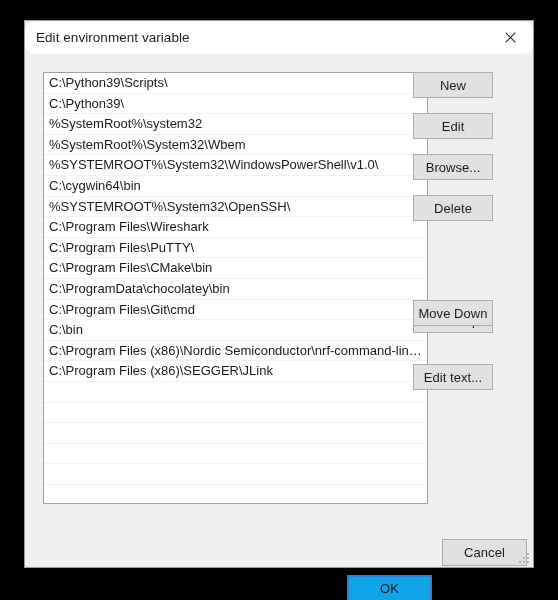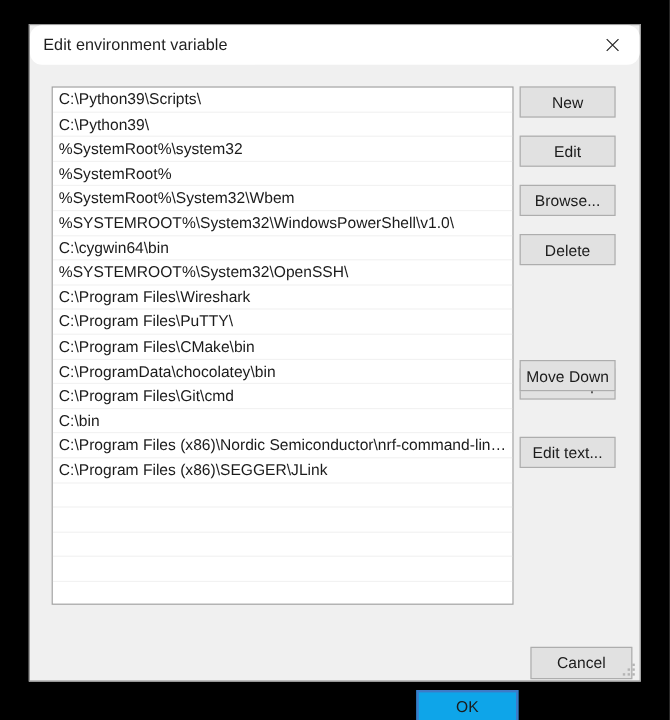--- a/index.html
+++ b/index.html
@@ -104,21 +104,21 @@
     display: flex;
     align-items: center;
     justify-content: center;
     cursor: default;
     padding: 0;
     letter-spacing: 0.05px;
   }
 
   .side-btn {
     position: absolute;
-    left: 408px;
+    left: 388px;
     width: 80px;
     height: 26px;
   }
 
   
   .bottom-btn {
     position: absolute;
     width: 85px;
     height: 27px;
     top: 485px;
@@ -159,21 +159,20 @@
       </svg>
     </div>
   </div>
 
   <div id="client">
 
     <div id="listbox">
         <div class="list-row">C:\Python39\Scripts\</div>
         <div class="list-row">C:\Python39\</div>
         <div class="list-row">%SystemRoot%\system32</div>
-        <div class="list-row">%SystemRoot%</div>
         <div class="list-row">%SystemRoot%\System32\Wbem</div>
         <div class="list-row">%SYSTEMROOT%\System32\WindowsPowerShell\v1.0\</div>
         <div class="list-row">C:\cygwin64\bin</div>
         <div class="list-row">%SYSTEMROOT%\System32\OpenSSH\</div>
         <div class="list-row">C:\Program Files\Wireshark</div>
         <div class="list-row">C:\Program Files\PuTTY\</div>
         <div class="list-row">C:\Program Files\CMake\bin</div>
         <div class="list-row">C:\ProgramData\chocolatey\bin</div>
         <div class="list-row">C:\Program Files\Git\cmd</div>
         <div class="list-row">C:\bin</div>

